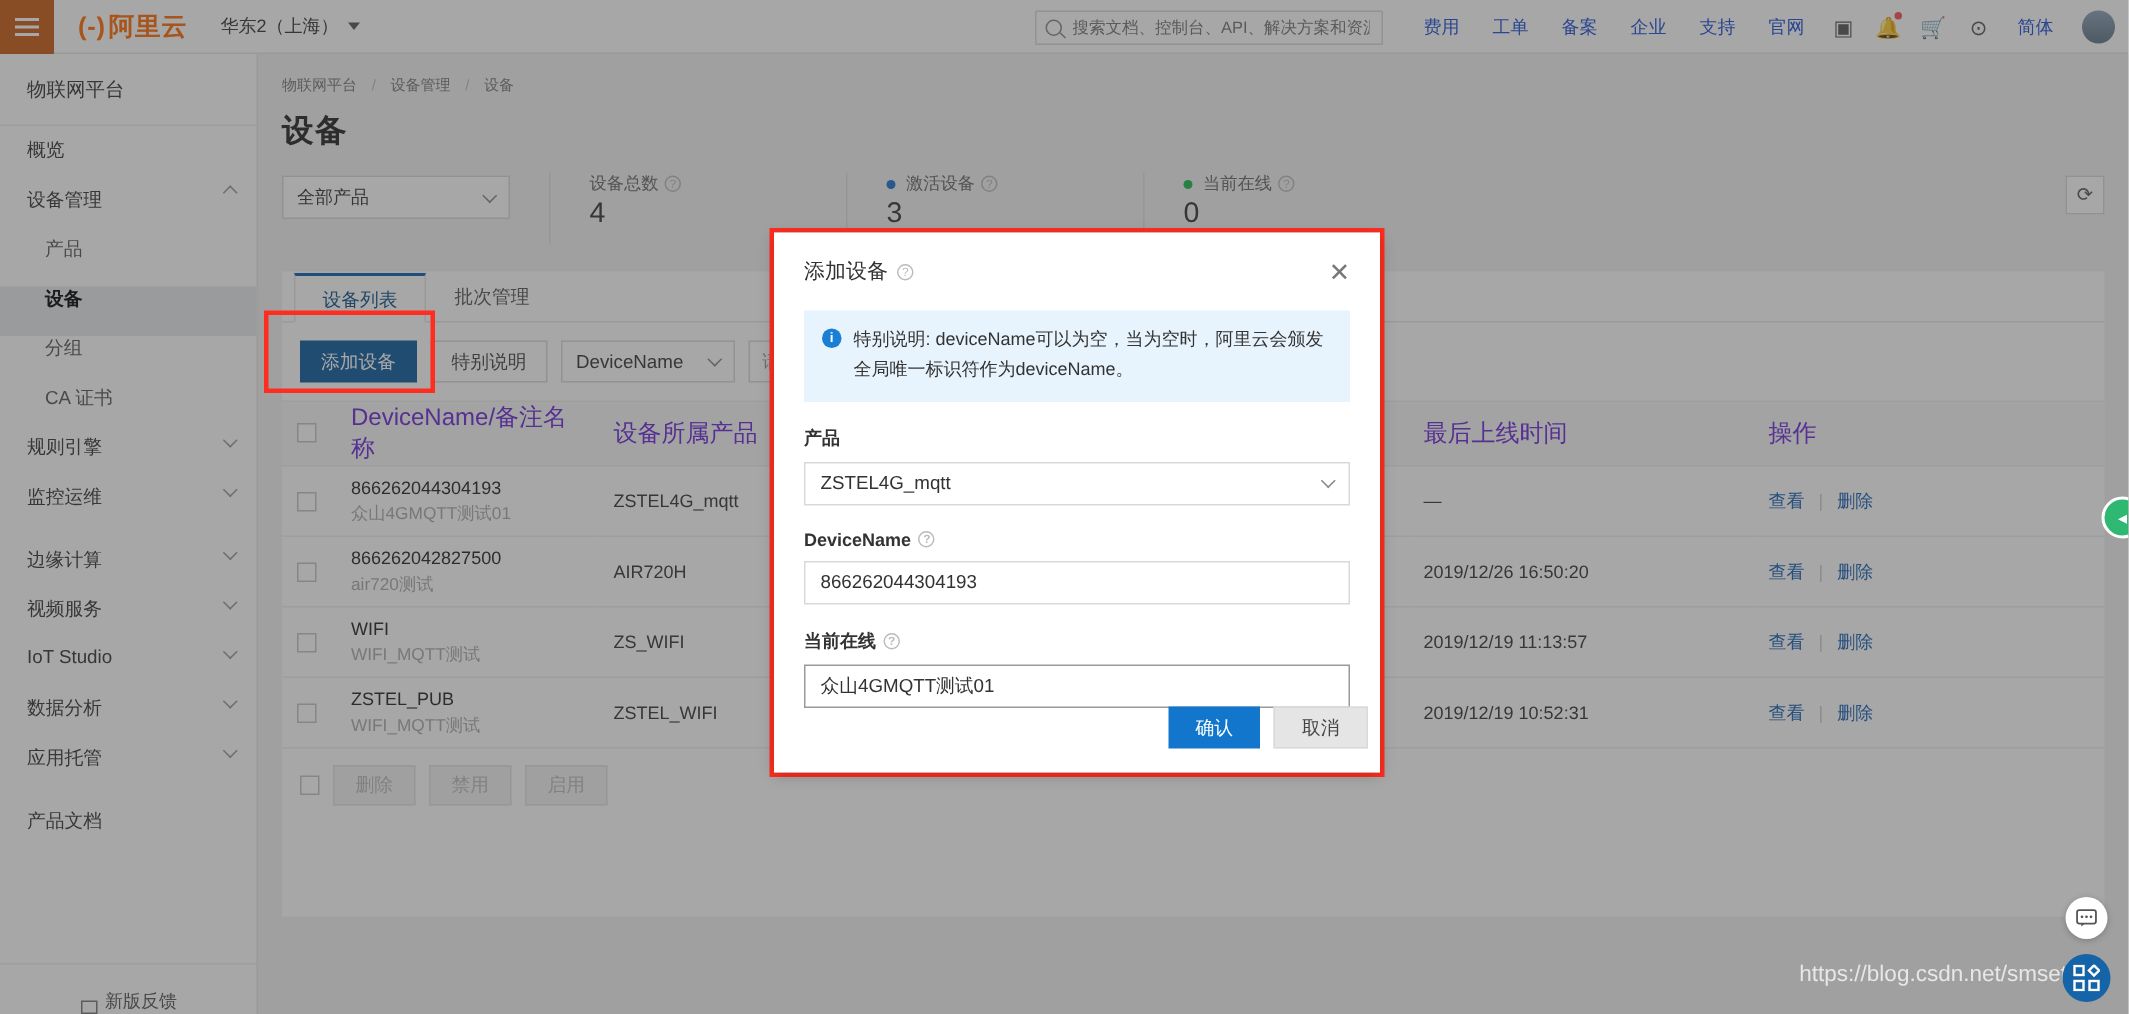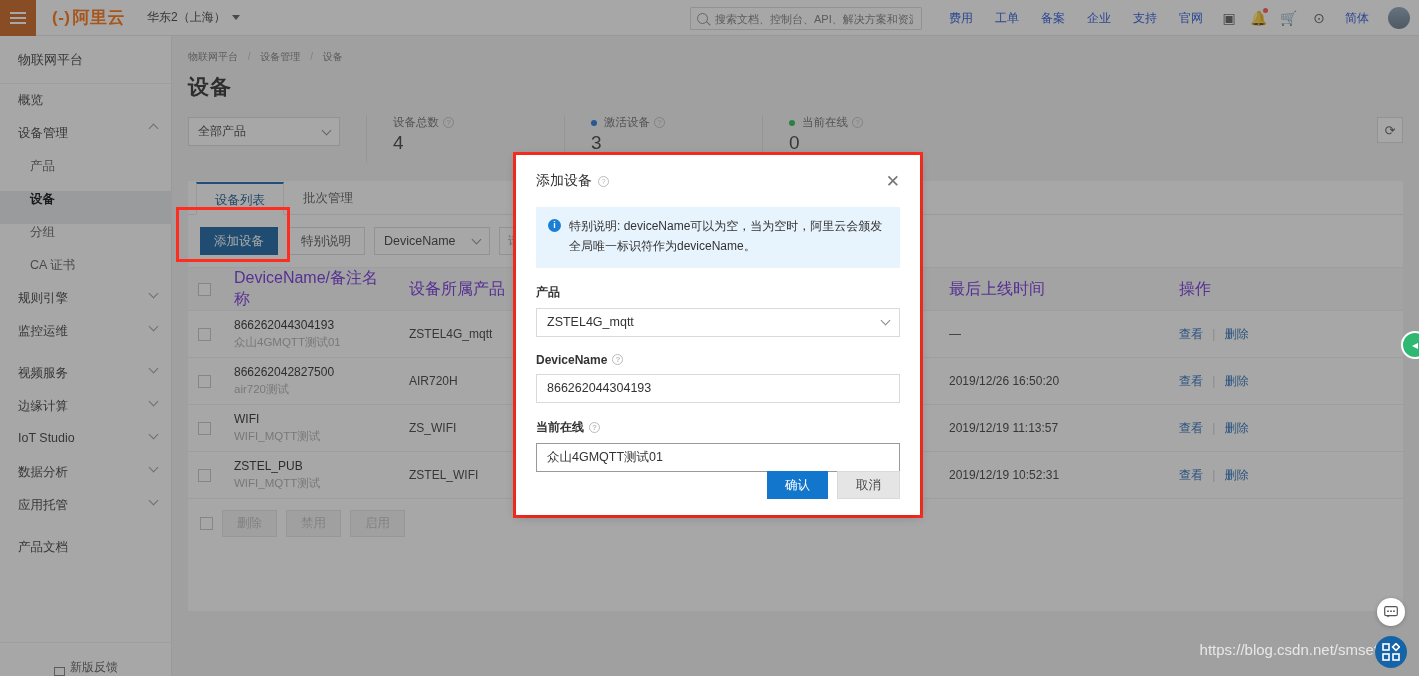--- a/index.html
+++ b/index.html
@@ -97,21 +97,21 @@
   .modal-hd { height:52px; display:flex; align-items:center; padding:0 20px; justify-content:space-between;}
   .modal-title { font-size:14px; color:#333; display:flex; align-items:center; gap:6px;}
   .modal-x { font-size:17px; color:#777; cursor:pointer; line-height:1;}
   .notice { margin:0 20px; background:#e8f4fd; padding:10px 12px 11px 12px; display:flex; gap:8px; font-size:12px; color:#333; line-height:1.65;}
   .info-i { width:13px;height:13px;border-radius:50%;background:#1a7fd4;color:#fff;font-size:9px;font-weight:bold;line-height:13px;text-align:center;flex:none;margin-top:2px;}
   .fld { margin:16px 20px 0 20px; }
   .fld-lbl { font-size:12px; color:#333; font-weight:bold; margin-bottom:7px; display:flex; align-items:center; gap:5px;}
   .fld-input { width:100%; height:29px; border:1px solid #d9d9d9; background:#fff; padding:0 10px; font-size:12.5px; color:#333; font-family:inherit; outline:none;}
   .fld-input.focused { border:1px solid #999; }
   .fld-select { width:100%; height:29px; border:1px solid #d9d9d9; background:#fff; padding:0 10px; font-size:12.5px; color:#333; display:flex; align-items:center; justify-content:space-between; cursor:pointer;}
-  .modal-ft { position:absolute; bottom:16px; right:20px; display:flex; gap:9px;margin-left:48px;}
+  .modal-ft { position:absolute; bottom:16px; right:8px; display:flex; gap:9px;margin-left:48px;}
   .btn-ok { background:#1277cc; color:#fff; border:0; height:28px; padding:0 18px; font-size:12.5px; cursor:pointer; font-family:inherit;}
   .btn-cancel { background:#e5e5e5; color:#444; border:1px solid #d9d9d9; height:28px; padding:0 18px; font-size:12.5px; cursor:pointer; font-family:inherit;}
   .chev-sm { width:7px;height:7px;border-right:1.3px solid #888;border-bottom:1.3px solid #888;transform:rotate(45deg);margin-bottom:3px;}
 </style>
 </head>
 <body>
 
 <div id="page-root">
 
   <div class="topbar">
@@ -175,25 +175,25 @@
       <div class="side-item">
         <span>规则引擎</span>
         <span class="chev"></span>
       </div>
       <div class="side-item">
         <span>监控运维</span>
         <span class="chev"></span>
       </div>
       <div class="side-gap"></div>
       <div class="side-item">
+        <span>边缘计算</span>
+        <span class="chev"></span>
+      </div>
+      <div class="side-item">
         <span>视频服务</span>
-        <span class="chev"></span>
-      </div>
-      <div class="side-item">
-        <span>边缘计算</span>
         <span class="chev"></span>
       </div>
       <div class="side-item">
         <span>IoT Studio</span>
         <span class="chev"></span>
       </div>
       <div class="side-item">
         <span>数据分析</span>
         <span class="chev"></span>
       </div>

